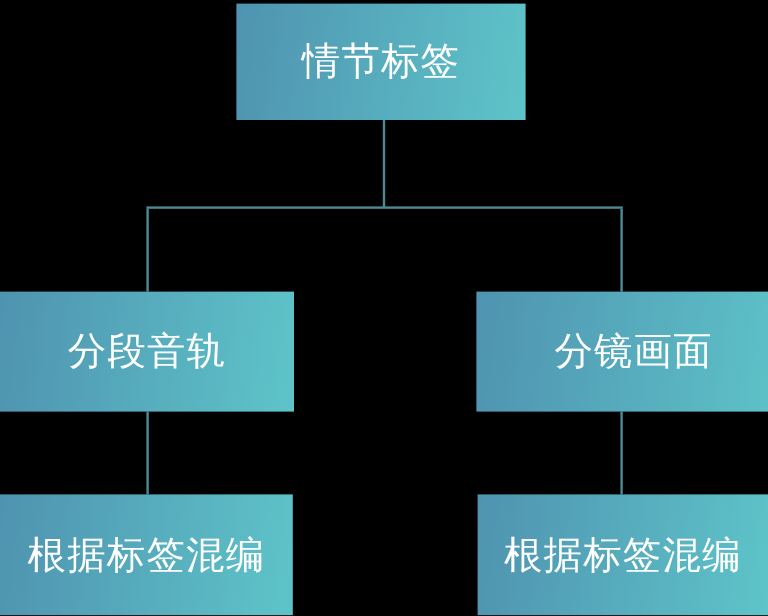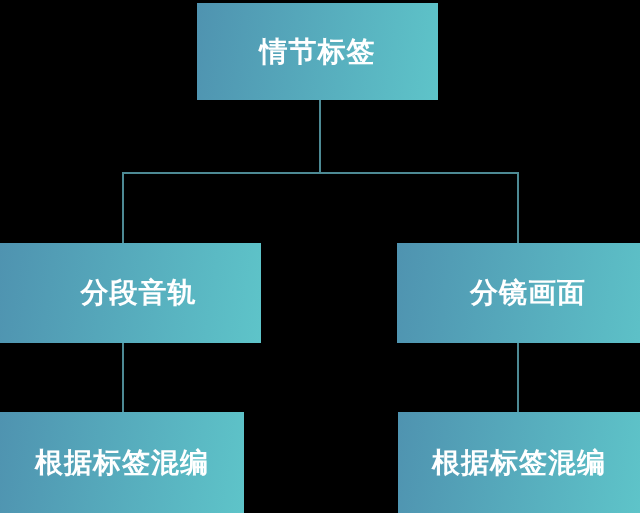--- a/index.html
+++ b/index.html
@@ -17,33 +17,33 @@
   }
   .node {
     position: absolute;
     background: linear-gradient(98deg, #4f93b0 0%, #5ec4c9 100%);
     display: flex;
     align-items: center;
     justify-content: center;
   }
   .node-label {
     color: #ffffff;
-    font-size: 28px;
-    font-weight: 700;
+    font-size: 32px;
+    font-weight: 400;
     letter-spacing: 1px;
     white-space: nowrap;
     user-select: none;
   }
   .connector {
     position: absolute;
     background: #4d8a94;
   }
   
   .node-root        { left: 197px; top: 3px;   width: 241px; height: 97px; }
-  .node-mid-left    { left: 0px;   top: 243px; width: 245px; height: 100px; padding-left: 16px; }
+  .node-mid-left    { left: 0px;   top: 243px; width: 245px; height: 100px; }
   .node-mid-right   { left: 397px; top: 243px; width: 262px; height: 100px; }
   .node-bot-left    { left: 0px;   top: 412px; width: 244px; height: 101px; }
   .node-bot-right   { left: 398px; top: 412px; width: 242px; height: 101px; }
   
   .conn-root-stem   { left: 319px; top: 100px; width: 2px;   height: 73px; }
   .conn-rail        { left: 122px; top: 172px; width: 397px; height: 2px; }
   .conn-left-drop   { left: 122px; top: 174px; width: 2px;   height: 69px; }
   .conn-right-drop  { left: 517px; top: 174px; width: 2px;   height: 69px; }
   .conn-left-stem2  { left: 122px; top: 343px; width: 2px;   height: 69px; }
   .conn-right-stem2 { left: 517px; top: 343px; width: 2px;   height: 69px; }

